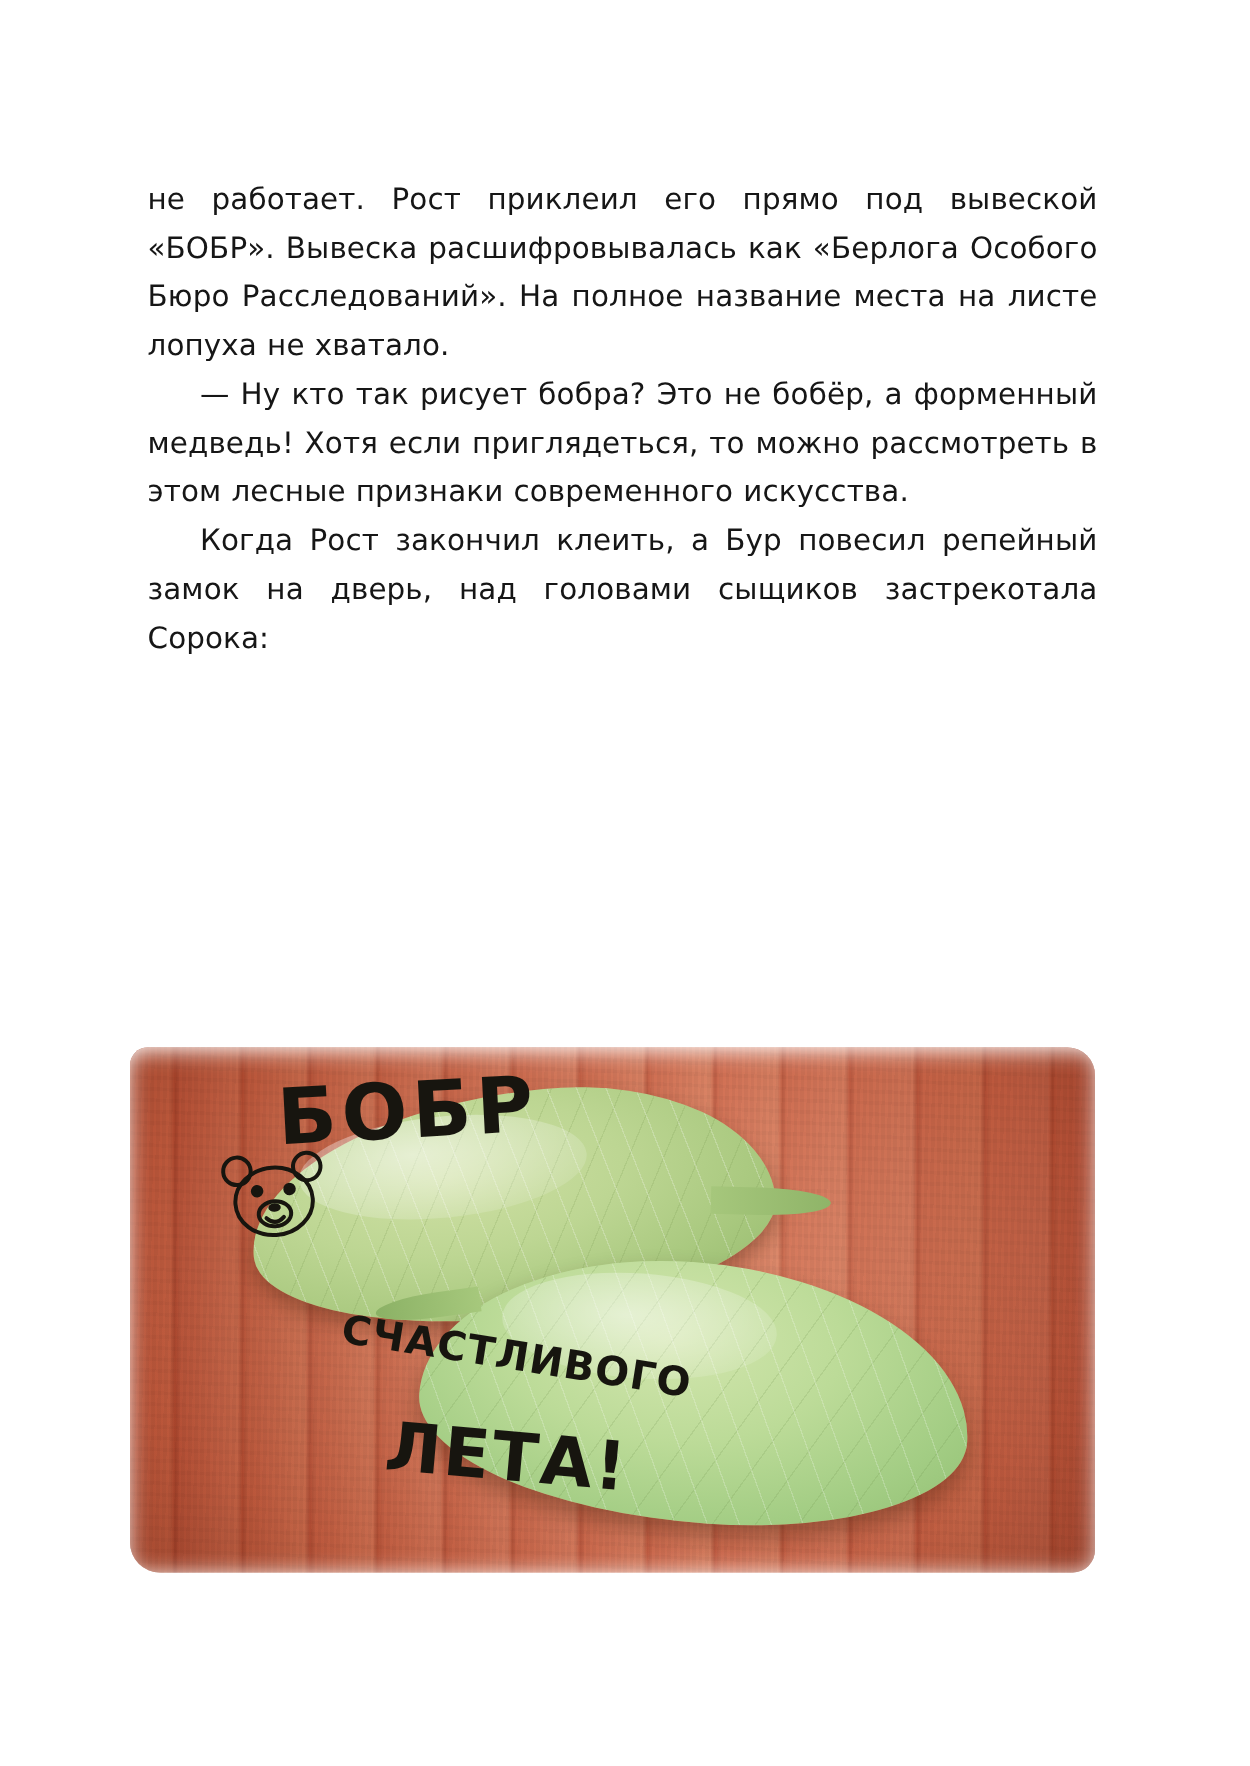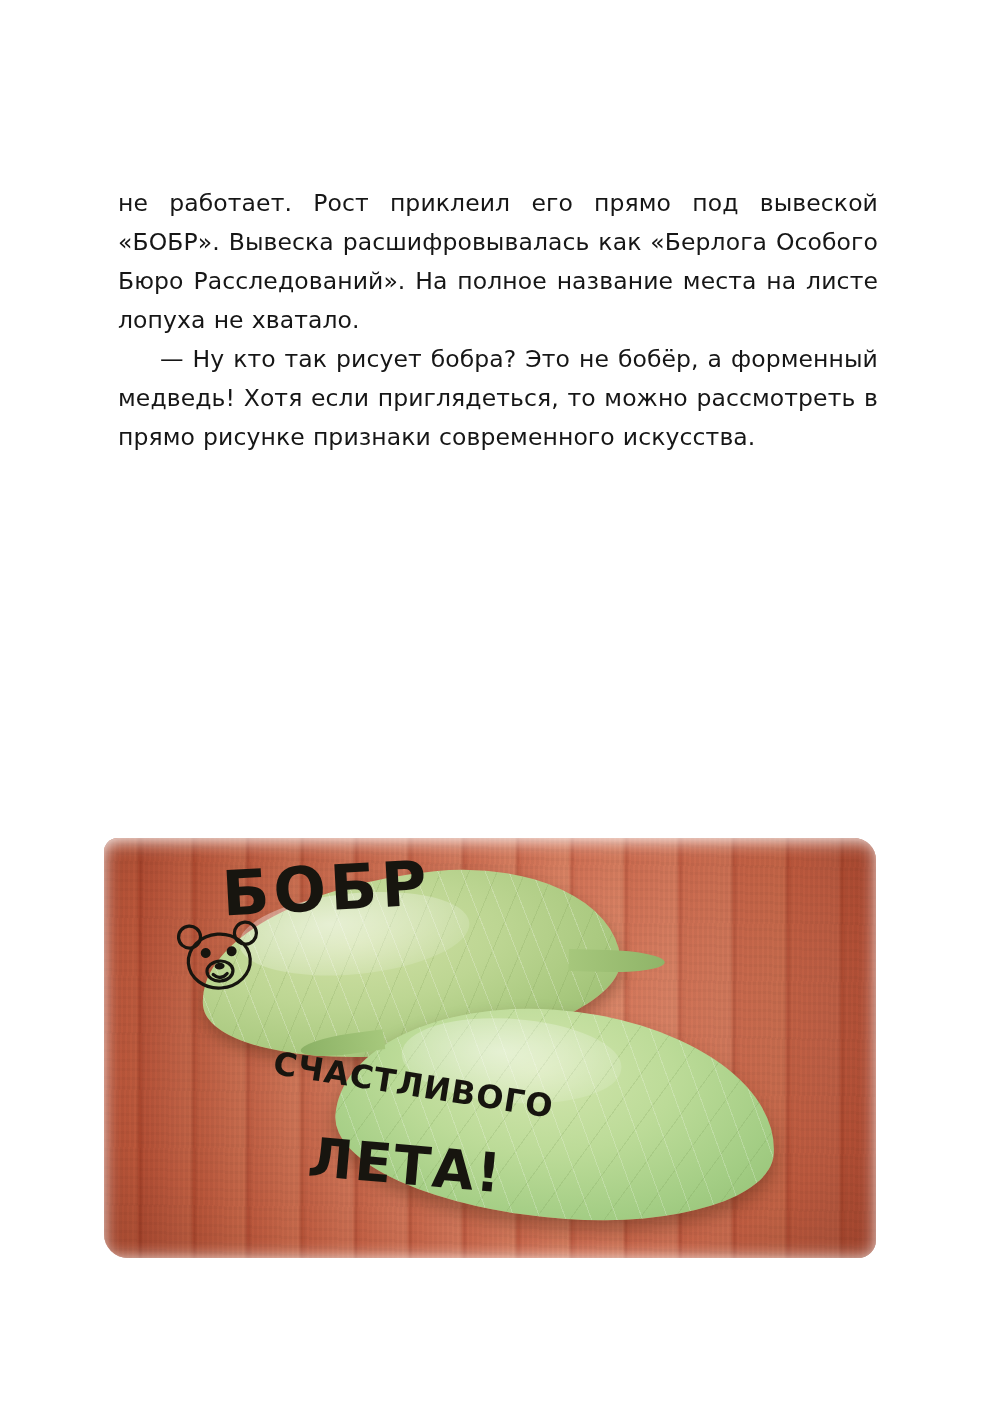--- a/index.html
+++ b/index.html
@@ -20,21 +20,20 @@
     left: 0; top: 0;
     width: 1000px;
     height: 1413px;
     background: #ffffff;
   }
   .text-column {
     position: absolute;
     left: 118px;
     top: 140px;
     width: 760px;
-    margin-top: 44px;
   }
   p.para {
     margin: 0 0 0 0;
     font-size: 23.5px;
     line-height: 39px;
     text-align: justify;
     text-justify: inter-word;
     letter-spacing: 0.1px;
     word-spacing: 0.5px;
   }
@@ -231,21 +230,22 @@
     white-space: nowrap;
   }
 </style>
 </head>
 <body>
 
 <div class="page">
 
   <div class="text-column">
     <p class="para">не работает. Рост приклеил его прямо под вывеской «БОБР». Вывеска расшифровывалась как «Берлога Особого Бюро Расследований». На полное название места на листе лопуха не хватало.</p>
-    <p class="para indent">— Ну кто так рисует бобра? Это не бобёр, а форменный медведь! Хотя если приглядеться, то можно рассмотреть в прямо рисунке признаки современного искусства.</p>
+    <p class="para indent">— Ну кто так рисует бобра? Это не бобёр, а форменный медведь! Хотя если приглядеться, то можно рассмотреть в этом лесные признаки современного искусства.</p>
+    <p class="para indent">Когда Рост закончил клеить, а Бур повесил репейный замок на дверь, над головами сыщиков застрекотала Сорока:</p>
   </div>
 
   <div class="illustration">
     <div class="illo-frame">
       <div class="fence"></div>
       <div class="fence-grain"></div>
       <div class="fence-vignette"></div>
 
       <div class="leaf1">
         <div class="body"></div>

